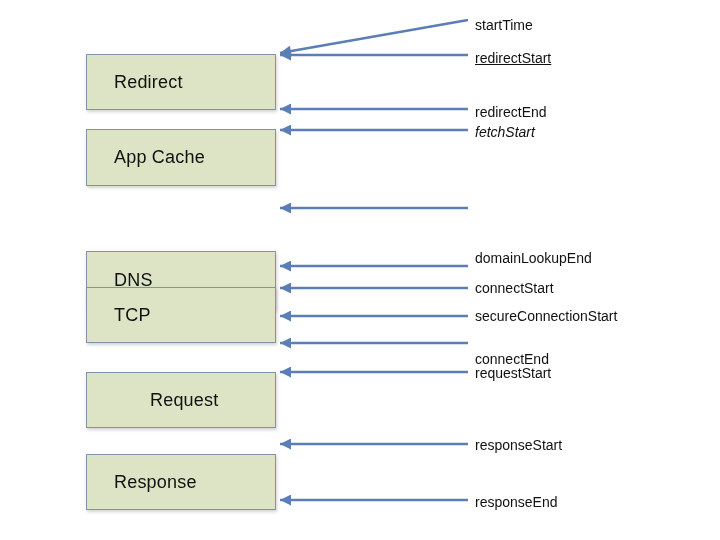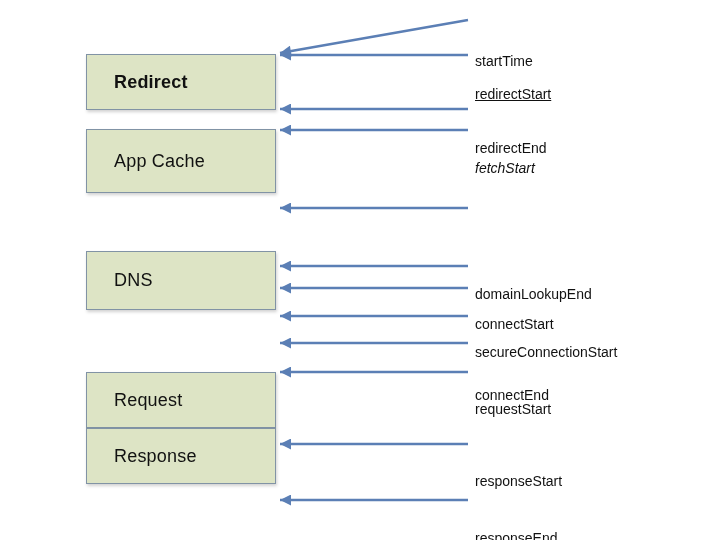--- a/index.html
+++ b/index.html
@@ -34,21 +34,20 @@
     color:var(--text);
     letter-spacing:0.2px;
   }
   .event-label{
     position:absolute;
     left:475px;
     height:18px;line-height:18px;
     font-size:14px;
     color:var(--text);
     white-space:nowrap;
-    margin-top:36px;
   }
 </style>
 </head>
 <body>
 
 <div class="stage">
 
   <svg class="arrows" viewBox="0 0 720 540" xmlns="http://www.w3.org/2000/svg">
     <defs>
       <marker id="arrow" viewBox="0 0 10 10" refX="10" refY="5" markerWidth="13" markerHeight="11" markerUnits="userSpaceOnUse" orient="auto">
@@ -62,33 +61,36 @@
     <line x1="468" y1="208" x2="280" y2="208" marker-end="url(#arrow)"></line>
     <line x1="468" y1="266" x2="280" y2="266" marker-end="url(#arrow)"></line>
     <line x1="468" y1="288" x2="280" y2="288" marker-end="url(#arrow)"></line>
     <line x1="468" y1="316" x2="280" y2="316" marker-end="url(#arrow)"></line>
     <line x1="468" y1="343" x2="280" y2="343" marker-end="url(#arrow)"></line>
     <line x1="468" y1="372" x2="280" y2="372" marker-end="url(#arrow)"></line>
     <line x1="468" y1="444" x2="280" y2="444" marker-end="url(#arrow)"></line>
     <line x1="468" y1="500" x2="280" y2="500" marker-end="url(#arrow)"></line>
   </svg>
 
-  <div class="box" style="top:54px;font-weight:bold;">
+  <div class="box" style="top:54px;">
     <span class="box-label">Redirect</span>
   </div>
-  <div class="box" style="top:129px;height:64px;text-align:right;">
+  <div class="box" style="top:129px;height:57px;text-align:right;">
     <span class="box-label">App Cache</span>
   </div>
   <div class="box" style="top:207px;height:59px;margin-top:44px;">
     <span class="box-label">DNS</span>
   </div>
-  <div class="box" style="top:372px;">
+  <div class="box" style="top:287px;">
+    <span class="box-label">TCP</span>
+  </div>
+  <div class="box" style="top:372px;padding-left:36px;">
     <span class="box-label">Request</span>
   </div>
-  <div class="box" style="top:428px;">
+  <div class="box" style="top:454px;">
     <span class="box-label">Response</span>
   </div>
 
   <div class="event-label" style="top:16px;">startTime</div>
   <div class="event-label" style="top:49px;text-decoration:underline;">redirectStart</div>
   <div class="event-label" style="top:103px;">redirectEnd</div>
   <div class="event-label" style="top:123px;font-style:italic;">fetchStart</div>
   <div class="event-label" style="top:249px;">domainLookupEnd</div>
   <div class="event-label" style="top:279px;">connectStart</div>
   <div class="event-label" style="top:307px;">secureConnectionStart</div>

